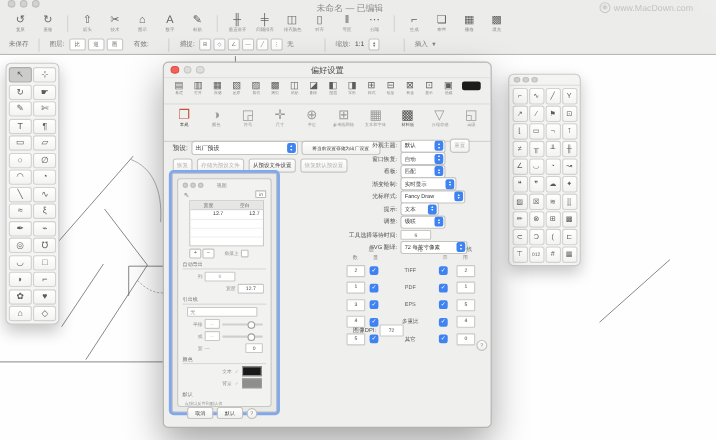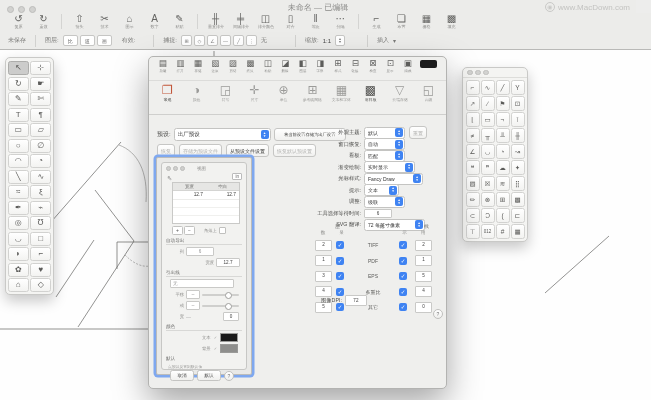--- a/index.html
+++ b/index.html
@@ -1,21 +1,21 @@
 <!DOCTYPE html>
 <html><head>
 <meta charset="utf-8">
 <style>
   html,body{margin:0;padding:0;}
   body{width:651px;height:400px;overflow:hidden;background:#ededec;
        font-family:"Liberation Sans","DejaVu Sans",sans-serif;
        -webkit-font-smoothing:antialiased;position:relative;}
   
   #titlebar{position:absolute;left:0;top:0;width:636px;height:13px;background:#ececea;
-    display:flex;align-items:flex-end;}
+    display:flex;align-items:flex-start;}
   .tdots{display:flex;gap:4px;margin-left:7px;}
   .tdot{width:5px;height:5px;border-radius:50%;background:#d2d2d0;border:.5px solid #bdbdbb;}
   #win-title{position:absolute;left:0;right:0;text-align:center;font-size:8px;color:#8a8a88;top:2px;}
   #watermark{position:absolute;right:6px;top:2px;font-size:8px;color:#c3c3c1;display:flex;align-items:center;gap:3px;}
   #watermark .wm-ico{width:8px;height:8px;border:1px solid #c9c9c7;border-radius:50%;
     font-size:6px;line-height:8px;text-align:center;color:#c9c9c7;}
   
   #toolbar1{position:absolute;left:0;top:13px;width:651px;height:19px;background:#ececea;
     display:flex;align-items:flex-start;padding-left:6px;box-sizing:border-box;}
   .tb-group{display:flex;}
@@ -380,20 +380,28 @@
       <div class="pal-btn small" data-interactable="true">(</div>
       <div class="pal-btn small" data-interactable="true">⊏</div>
       <div class="pal-btn small" data-interactable="true">⊤</div>
       <div class="pal-btn small" data-interactable="true" style="font-size: 4.5px;">012</div>
       <div class="pal-btn small" data-interactable="true">#</div>
       <div class="pal-btn small" data-interactable="true">▦</div>
     </div>
 </div>
 
 <div id="dialog" data-interactable="false">
+  <div id="dlg-titlebar" data-interactable="false">
+    <div style="display:flex;gap:4px;margin-left:6px;">
+      <span class="dlg-dot" data-interactable="true" style="background:#f2615a;border:.5px solid #df4e46;"></span>
+      <span class="dlg-dot" data-interactable="true" style="background:#dedddb;border:.5px solid #c9c8c6;"></span>
+      <span class="dlg-dot" data-interactable="true" style="background:#dedddb;border:.5px solid #c9c8c6;"></span>
+    </div>
+    <div id="dlg-title" data-interactable="false">偏好设置</div>
+  </div>
 
   <div id="dlg-toolbar" data-interactable="false">
       <div class="dt-item" data-interactable="true">
         <span class="dt-ico" data-interactable="false">▤</span>
         <span class="dt-lab" data-interactable="false">新建</span>
       </div>
       <div class="dt-item" data-interactable="true">
         <span class="dt-ico" data-interactable="false">▥</span>
         <span class="dt-lab" data-interactable="false">打开</span>
       </div>

